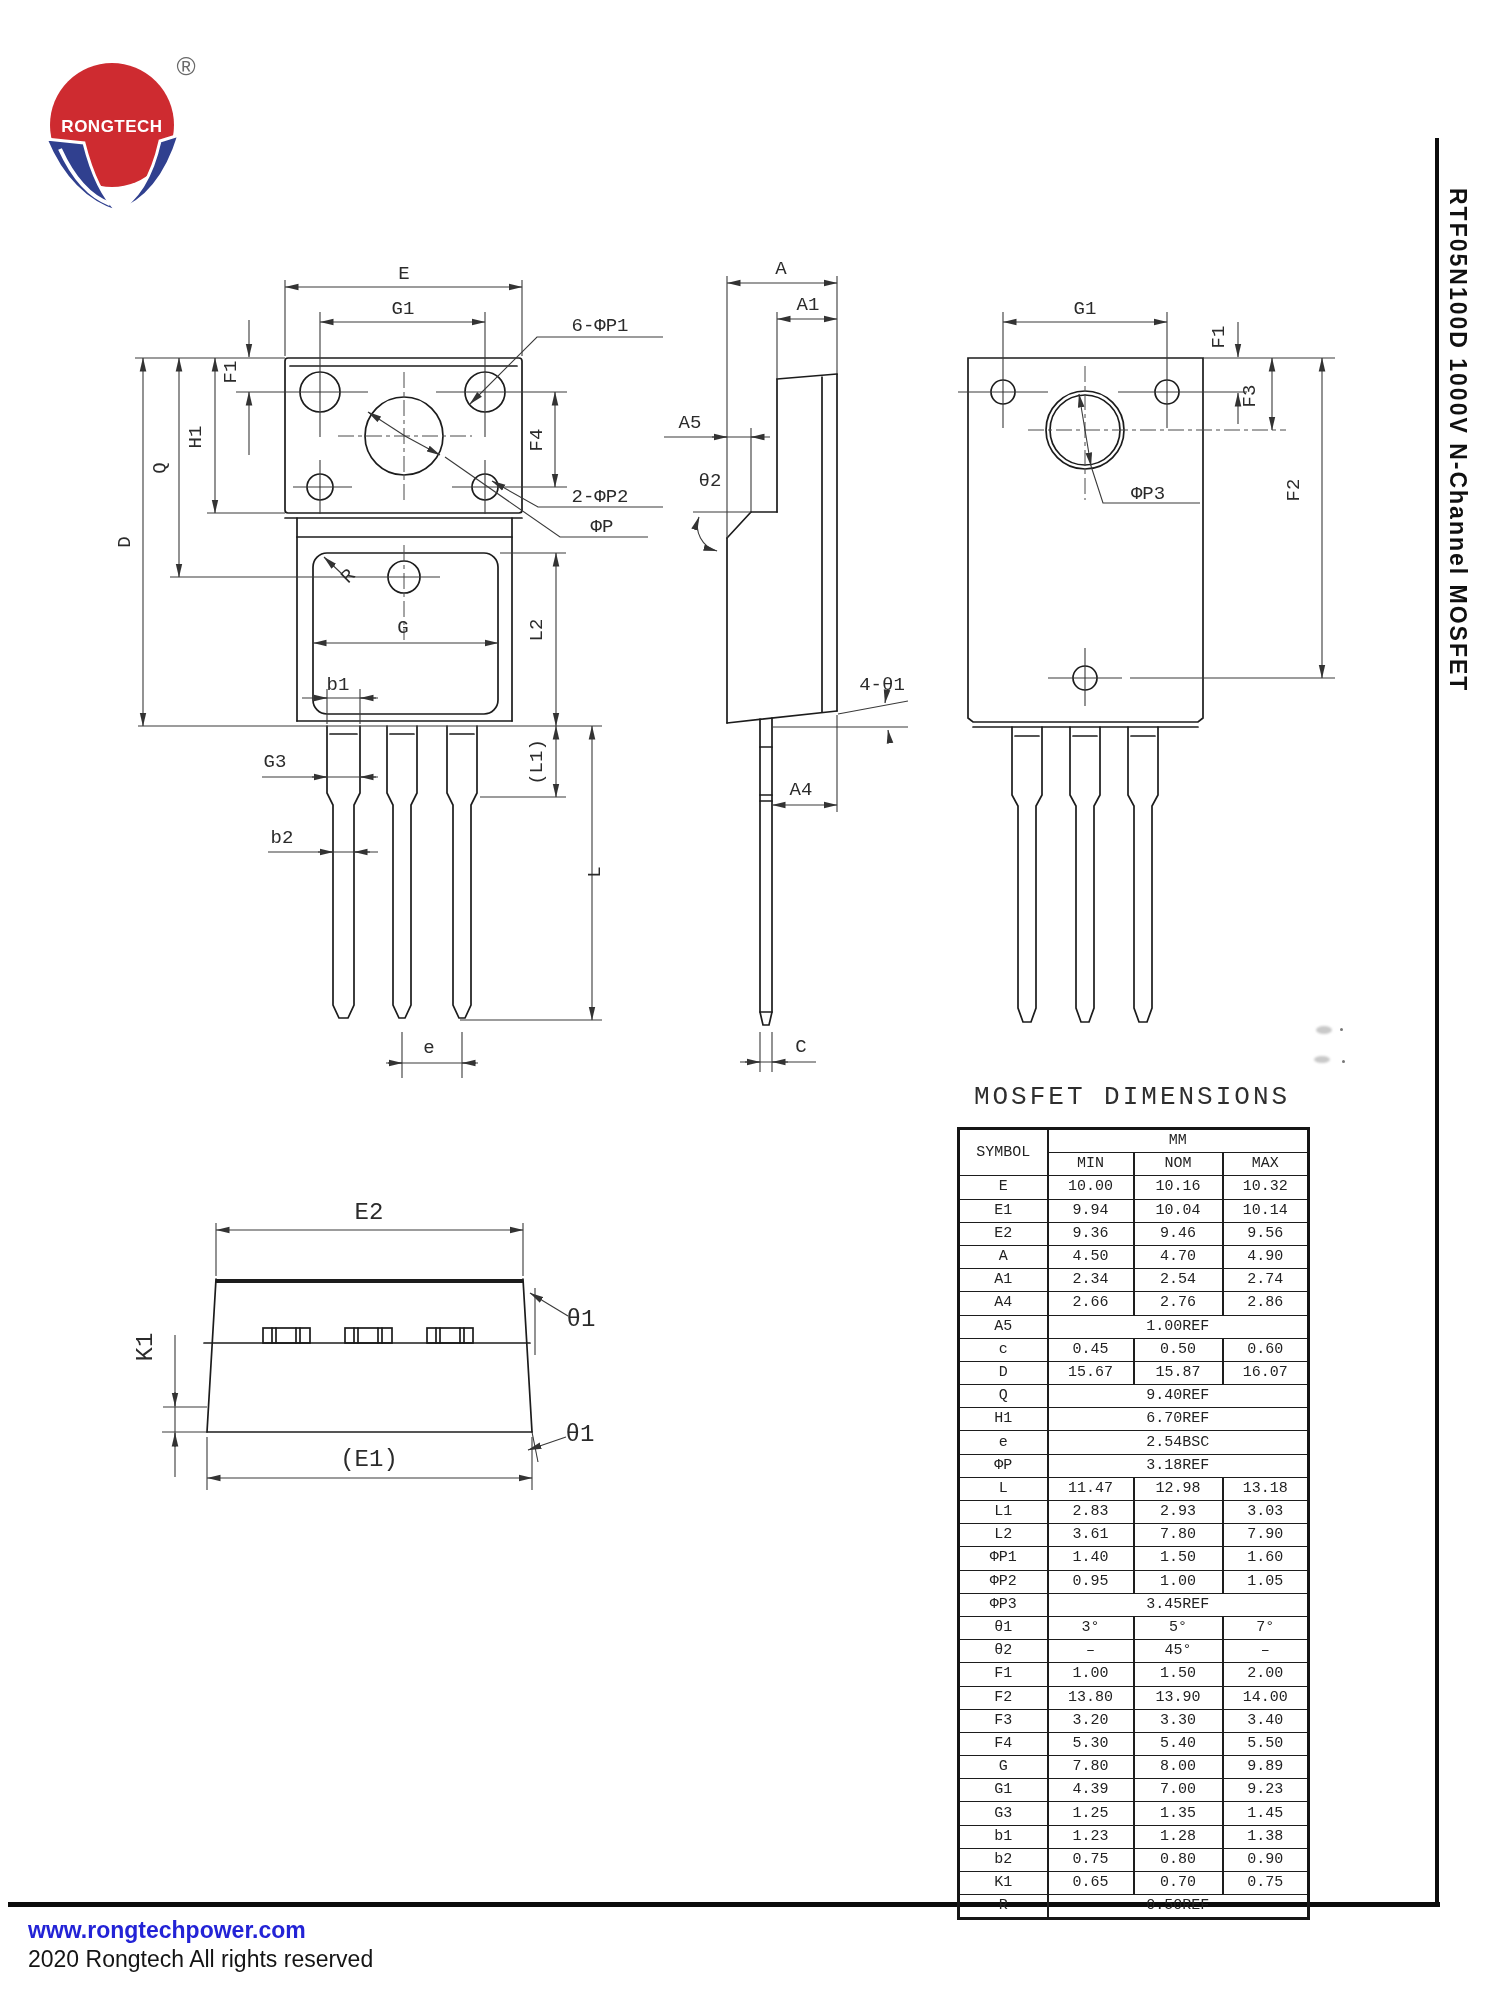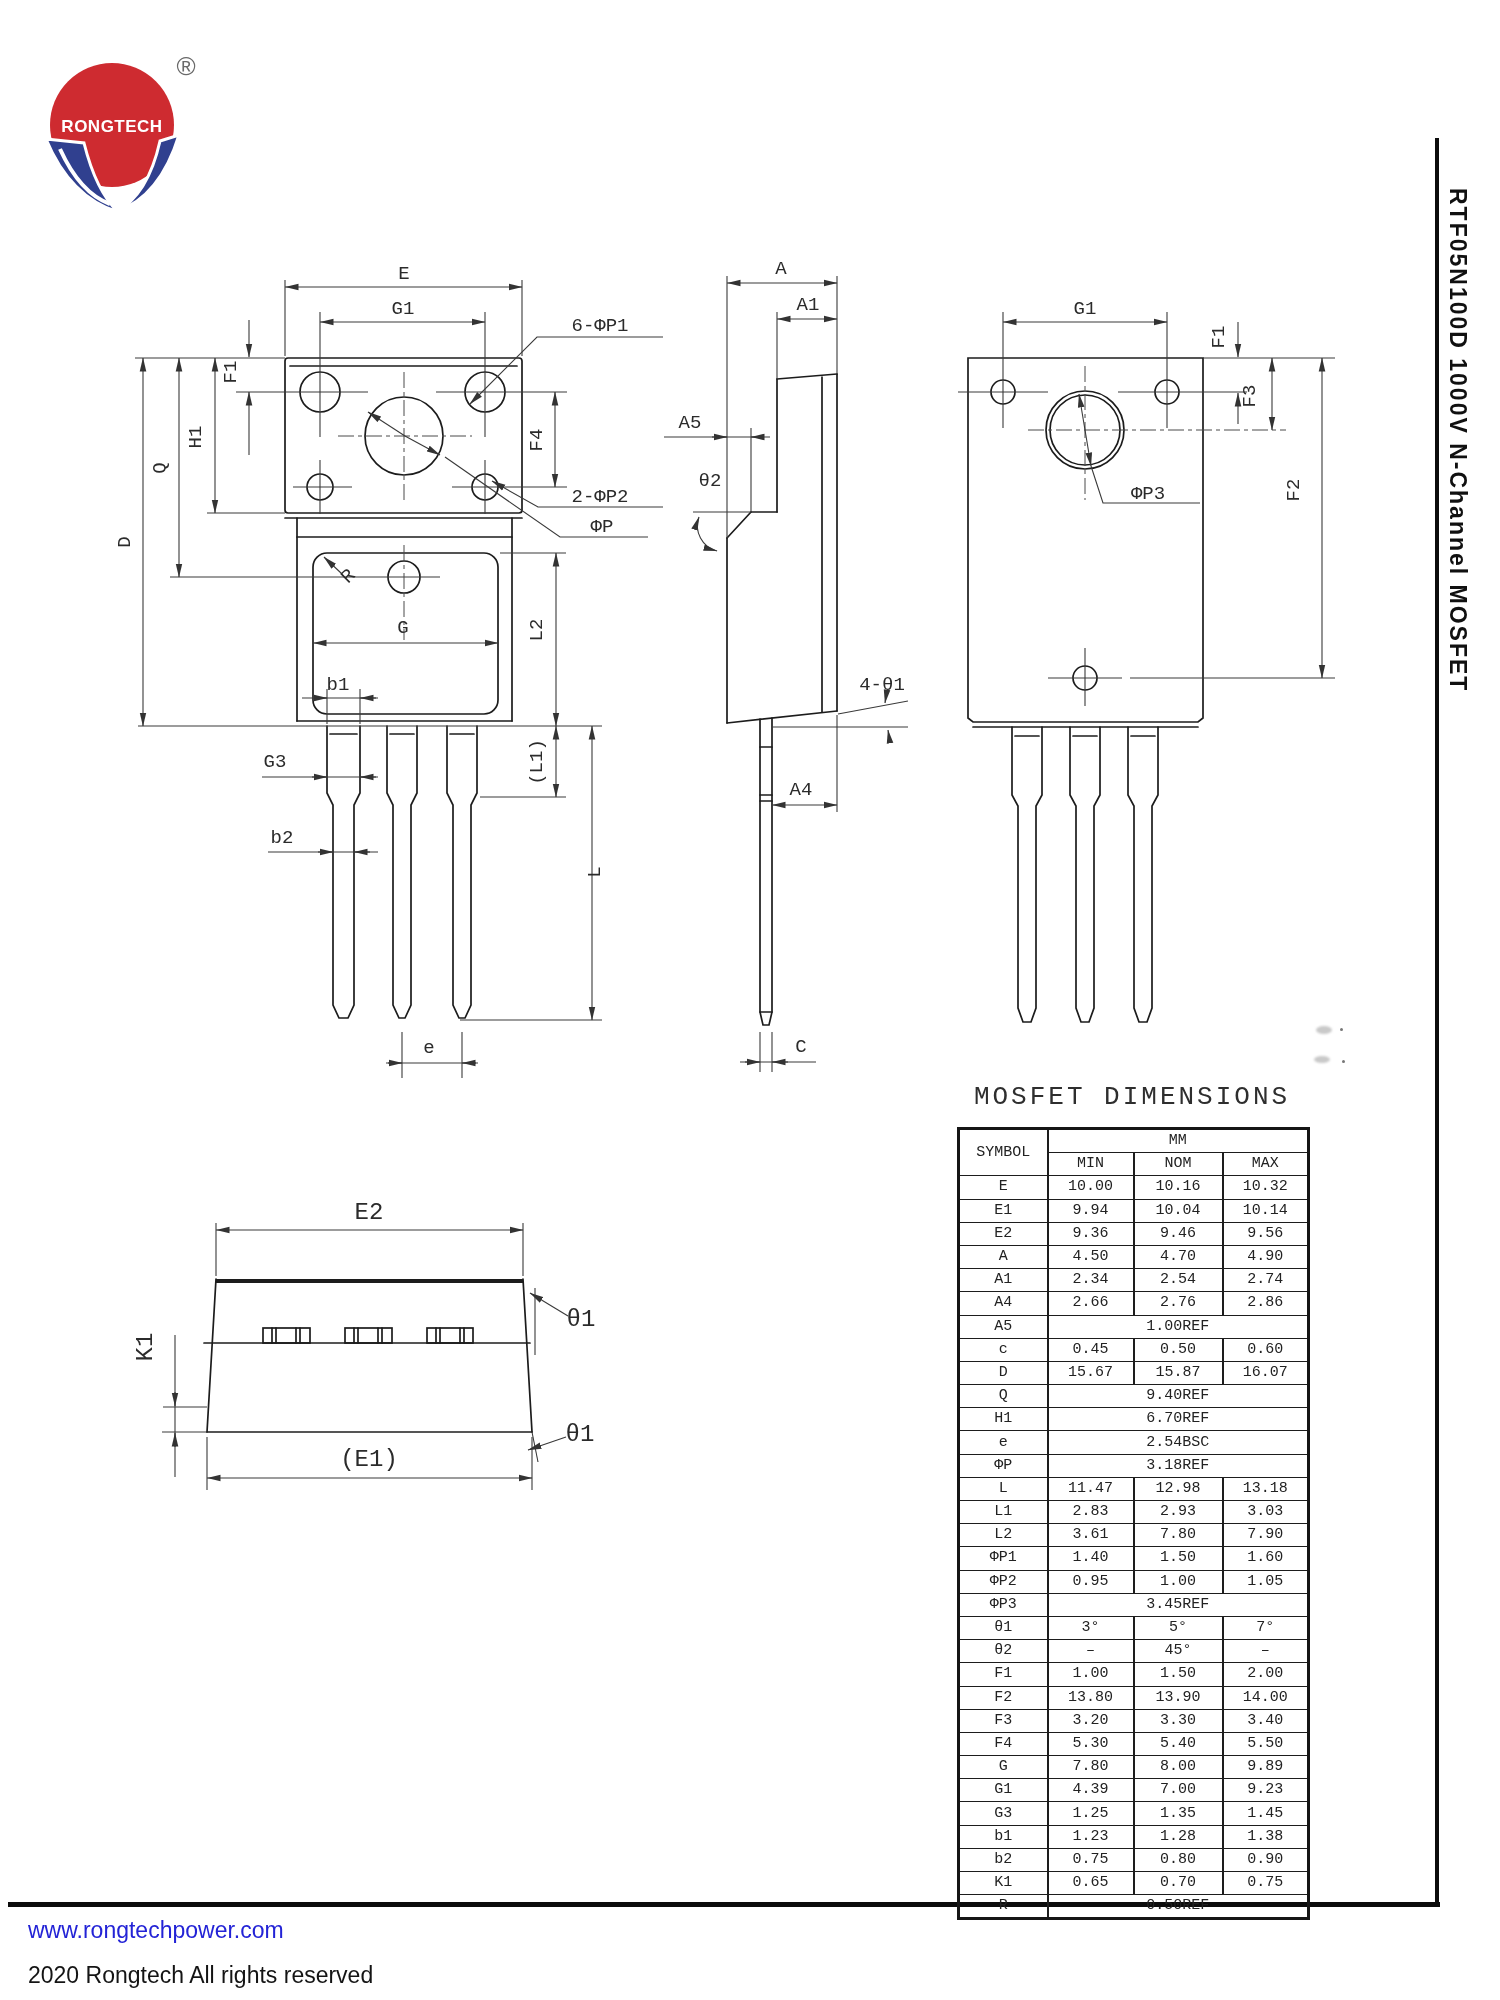--- a/index.html
+++ b/index.html
@@ -27,22 +27,22 @@
   #tbl-title{position:absolute;left:952px;top:1082px;width:360px;text-align:center;
       font-family:"Liberation Mono",monospace;font-size:26px;letter-spacing:3px;color:#2e2e2e;white-space:nowrap;}
   table.dims{position:absolute;left:957px;top:1127px;width:352px;border-collapse:collapse;
       table-layout:fixed;font-family:"Liberation Mono",monospace;font-size:15px;color:#222;border-radius:13px;}
   table.dims{border:3px solid #161616;}
   table.dims th,table.dims td{border-top:1.6px solid #1d1d1d;border-bottom:1.6px solid #1d1d1d;
       border-left:2.6px solid #1d1d1d;border-right:2.6px solid #1d1d1d;
       padding:0;text-align:center;font-weight:normal;height:22.2px;line-height:22px;overflow:hidden;white-space:nowrap;}
   
   #footer{position:absolute;left:28px;top:1916px;font-size:23px;line-height:1.28;}
-  #footer .lnk{color:#2323d6;}
-  #footer .cpy{color:#141414;margin-top:16px;}
+  #footer .lnk{color:#2323d6;font-weight:bold;}
+  #footer .cpy{color:#141414;}
   .smudge{position:absolute;background:#c9c9c9;border-radius:50%;filter:blur(1px);}
   .smudge-dot{position:absolute;width:3px;height:3px;background:#777;border-radius:50%;}
 </style>
 </head>
 <body>
 
 <div id="page">
 
   <svg style="position:absolute;left:38px;top:45px;" width="170" height="175" viewBox="0 0 170 175">
     <circle cx="74" cy="80" r="62" fill="#ce2b30"></circle>

